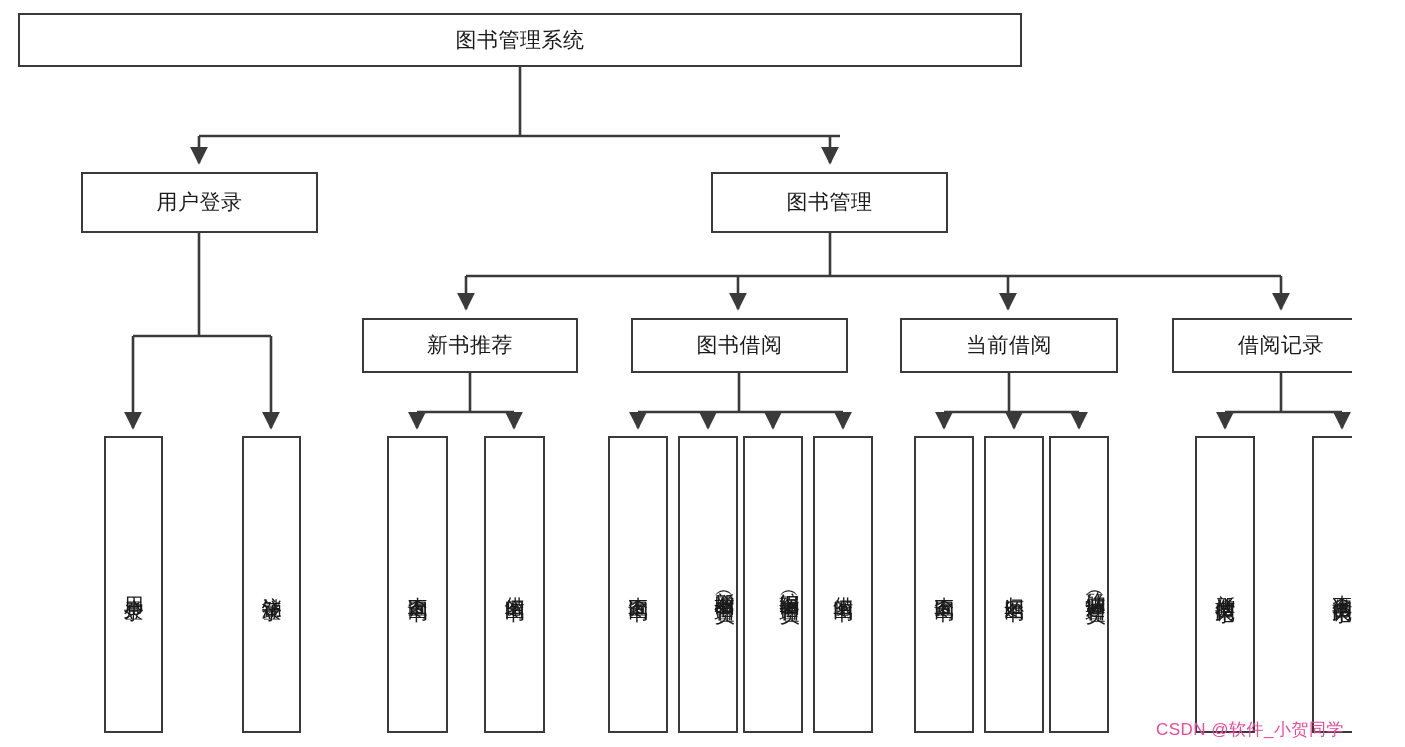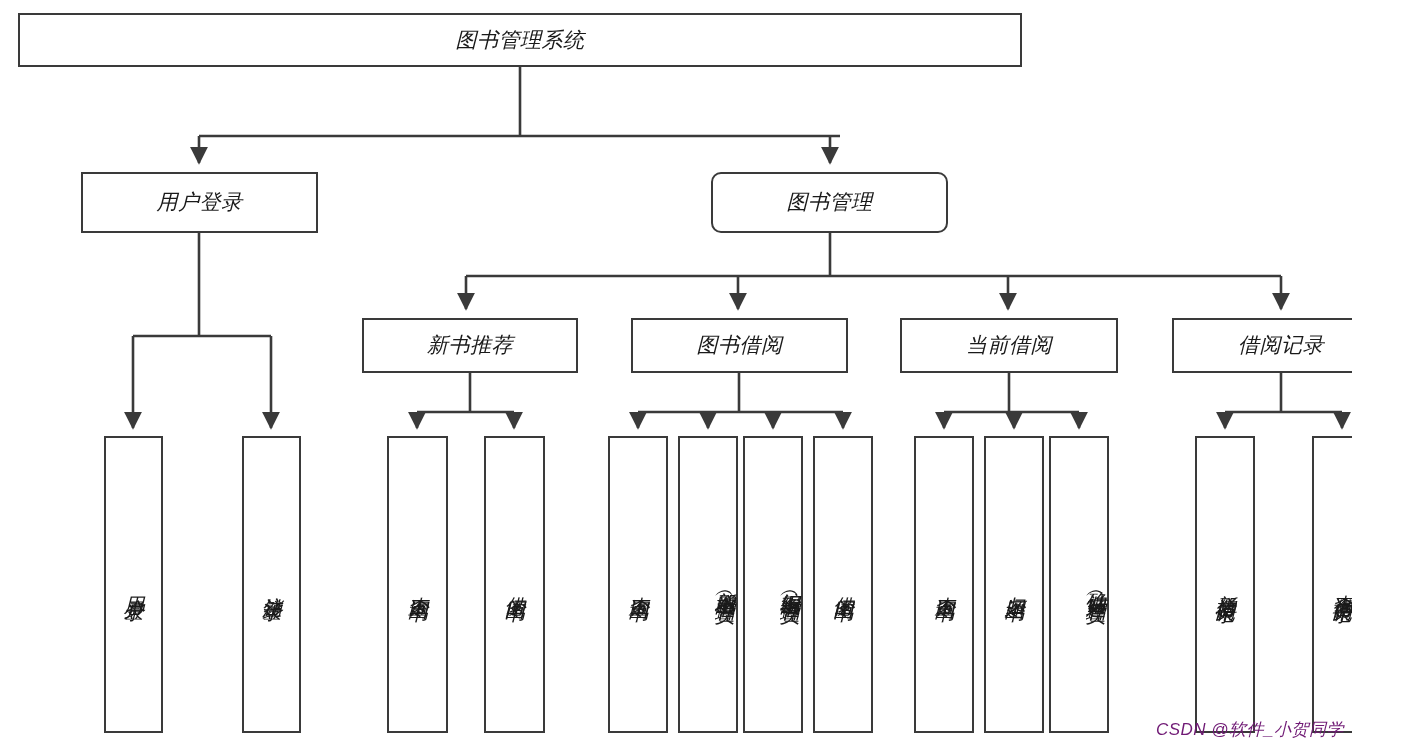--- a/index.html
+++ b/index.html
@@ -9,21 +9,20 @@
   }
   body {
     font-family: "Liberation Sans", "DejaVu Sans", sans-serif;
   }
   #canvas {
     position: relative;
     width: 1352px;
     height: 747px;
     background: #ffffff;
     overflow: hidden;
-    font-style: italic;
   }
   #wires {
     position: absolute;
     left: 0;
     top: 0;
     width: 1405px;
     height: 747px;
     pointer-events: none;
   }
   .node {
@@ -52,21 +51,21 @@
     justify-content: center;
   }
   .node-v.center-v {
     align-items: center;
   }
   .watermark {
     position: absolute;
     right: 8px;
     bottom: 6px;
     font-size: 17px;
-    color: #701a75;
+    color: #ec4899;
     letter-spacing: 0.5px;
     white-space: nowrap;
   }
 </style>
 </head>
 <body>
 
 <div id="canvas">
 
   <svg id="wires" viewBox="0 0 1405 747" width="1405" height="747" xmlns="http://www.w3.org/2000/svg">
@@ -119,21 +118,21 @@
     </g>
   </svg>
 
   <div class="node node-h" style="left:18px; top:13px; width:1004px; height:54px;">
     <span>图书管理系统</span>
   </div>
 
   <div class="node node-h" style="left:81px; top:172px; width:237px; height:61px;">
     <span>用户登录</span>
   </div>
-  <div class="node node-h" style="left:711px; top:172px; width:237px; height:61px;border-radius:10px;">
+  <div class="node node-h" style="left:711px; top:172px; width:237px; height:61px;">
     <span>图书管理</span>
   </div>
 
   <div class="node node-h" style="left:631px; top:318px; width:217px; height:55px;">
     <span>图书借阅</span>
   </div>
   <div class="node node-h" style="left:362px; top:318px; width:216px; height:55px;">
     <span>新书推荐</span>
   </div>
   <div class="node node-h" style="left:1172px; top:318px; width:218px; height:55px;">

